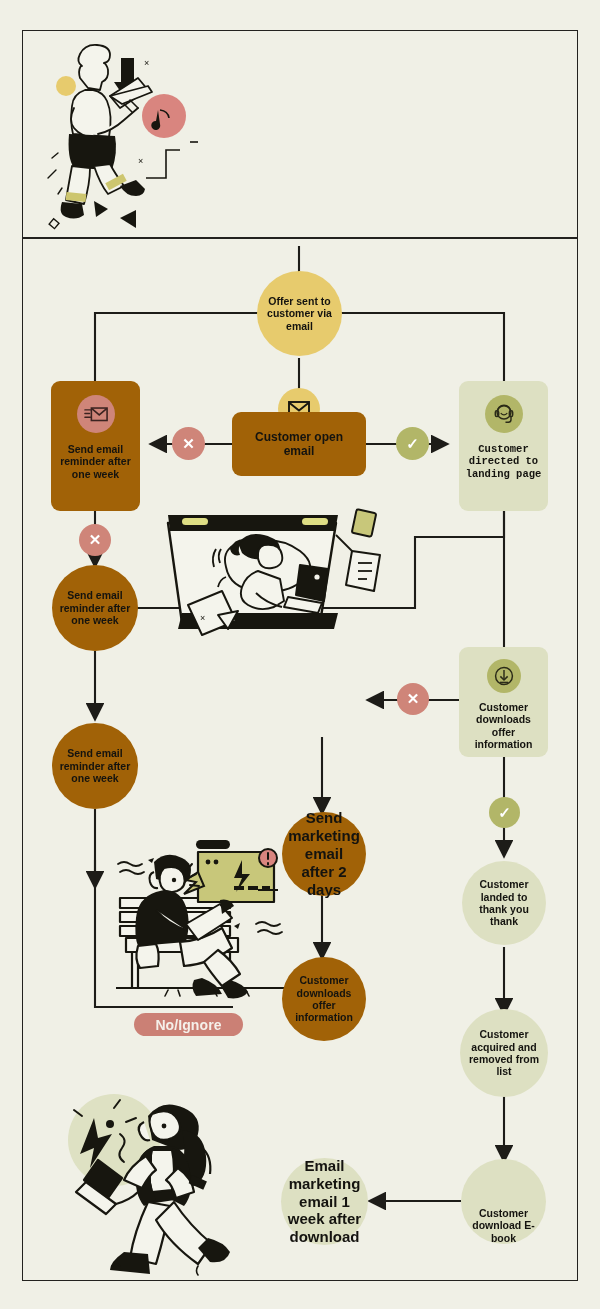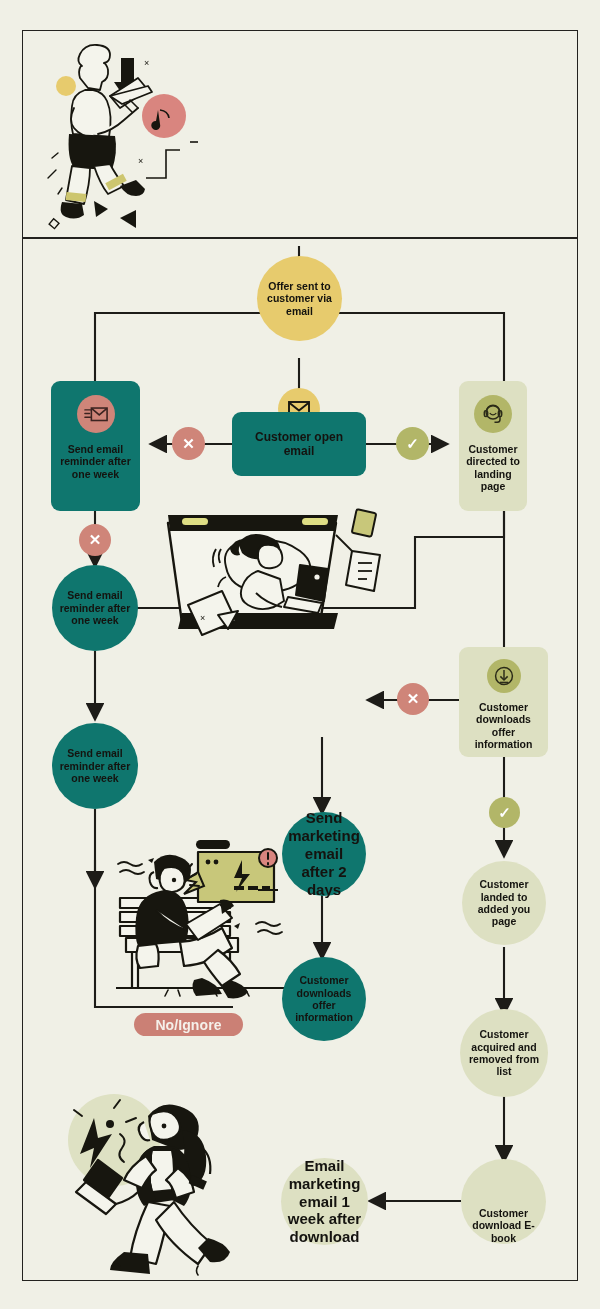--- a/index.html
+++ b/index.html
@@ -38,21 +38,21 @@
   .node{
     position:absolute;box-sizing:border-box;
     display:flex;flex-direction:column;align-items:center;justify-content:center;
     text-align:center;color:#14130f;font-weight:bold;
     line-height:1.19;
   }
   .circle{border-radius:50%;}
   .card{border-radius:9px;}
 
   .fill-yellow{background:#e7cb6d;}
-  .fill-rose{background:#0f766e;}
+  .fill-rose{background:#a16207;}
   .fill-green{background:#dde0c2;}
 
   .node .label{padding:0 6px;}
 
   
   .icon-disc{
     border-radius:50%;display:flex;align-items:center;justify-content:center;
   }
   .disc-rose{background:#cf8579;}
   .disc-green{background:#b2b668;}
@@ -363,21 +363,21 @@
     </g>
     <path d="M82 170 q-14 10 -14 18 l40 4 l-2 -20 z" fill="#17160f"></path>
     <path d="M166 156 q16 4 22 14 q-4 12 -20 10 l-12 -14 z" fill="#17160f"></path>
     <rect x="148" y="96" width="16" height="9" transform="rotate(24 156 100)" fill="#17160f"></rect>
     <g stroke="#17160f" stroke-width="1.6" fill="none" stroke-linecap="round">
       <path d="M70 184 q4 -4 8 0"></path>
         <path d="M156 184 q-3 5 0 9"></path>
     </g>
   </svg>
 
-  <div class="node circle fill-yellow" style="left:257px;top:256px;width:85px;height:85px;font-size:10.5px;text-align:center;">
+  <div class="node circle fill-yellow" style="left:257px;top:271px;width:85px;height:85px;font-size:10.5px;text-align:center;">
     <span class="label">Offer sent to customer via email</span>
   </div>
 
   <div class="icon-disc disc-yellow" style="position:absolute;left:278px;top:388px;width:42px;height:42px;">
     <svg width="22" height="17" viewBox="0 0 22 17">
       <rect x="1" y="1" width="20" height="15" fill="none" stroke="#17160f" stroke-width="1.9"></rect>
       <path d="M1.6 2 L11 9.6 L20.4 2" fill="none" stroke="#17160f" stroke-width="1.9"></path>
     </svg>
   </div>
 
@@ -389,21 +389,21 @@
     <div class="icon-disc disc-rose" style="width:38px;height:38px;margin-bottom:10px;">
       <svg width="24" height="17" viewBox="0 0 26 18">
         <rect x="8" y="2" width="17" height="13.5" fill="none" stroke="#3b2320" stroke-width="1.7"></rect>
         <path d="M8.5 2.7 L16.5 9.4 L24.5 2.7" fill="none" stroke="#3b2320" stroke-width="1.7"></path>
         <path d="M1 4 h6 M1 8 h5 M1 12 h6" stroke="#3b2320" stroke-width="1.6" stroke-linecap="round"></path>
       </svg>
     </div>
     <span class="label">Send email reminder after one week</span>
   </div>
 
-  <div class="node card fill-green" style="left:459px;top:381px;width:68px;height:130px;font-size:10.5px;justify-content:flex-start;padding-top:14px;">
+  <div class="node card fill-green" style="left:459px;top:381px;width:89px;height:130px;font-size:10.5px;justify-content:flex-start;padding-top:14px;font-family:Liberation Mono, monospace;">
     <div class="icon-disc disc-green" style="width:38px;height:38px;margin-bottom:10px;">
       <svg width="24" height="24" viewBox="0 0 26 26">
         <circle cx="13" cy="11" r="7.5" fill="none" stroke="#2b2b18" stroke-width="1.6"></circle>
         <path d="M6 11 a7 7 0 0 1 14 0" fill="none" stroke="#2b2b18" stroke-width="1.6"></path>
         <rect x="3.6" y="9.6" width="3.6" height="6" rx="1.6" fill="none" stroke="#2b2b18" stroke-width="1.6"></rect>
         <rect x="18.8" y="9.6" width="3.6" height="6" rx="1.6" fill="none" stroke="#2b2b18" stroke-width="1.6"></rect>
         <path d="M20.6 16 v3 a3 3 0 0 1 -3 3 h-3" fill="none" stroke="#2b2b18" stroke-width="1.6"></path>
         <path d="M9.5 12 q3.5 4 7 0" fill="none" stroke="#2b2b18" stroke-width="1.4"></path>
       </svg>
     </div>
@@ -433,21 +433,21 @@
 
   <div class="node circle fill-rose" style="left:282px;top:812px;width:84px;height:84px;font-size:15px;">
     <span class="label">Send marketing email after 2 days</span>
   </div>
 
   <div class="node circle fill-rose" style="left:282px;top:957px;width:84px;height:84px;font-size:10.5px;">
     <span class="label">Customer downloads offer information</span>
   </div>
 
   <div class="node circle fill-green" style="left:462px;top:861px;width:84px;height:84px;font-size:10.5px;">
-    <span class="label">Customer landed to added you page</span>
+    <span class="label">Customer landed to thank you thank</span>
   </div>
 
   <div class="node circle fill-green" style="left:460px;top:1009px;width:88px;height:88px;font-size:10.5px;">
     <span class="label">Customer acquired and removed from list</span>
   </div>
 
   <div class="node circle fill-green" style="left:461px;top:1159px;width:85px;height:85px;font-size:10.5px;justify-content:flex-end;">
     <span class="label">Customer download E-book</span>
   </div>
 

